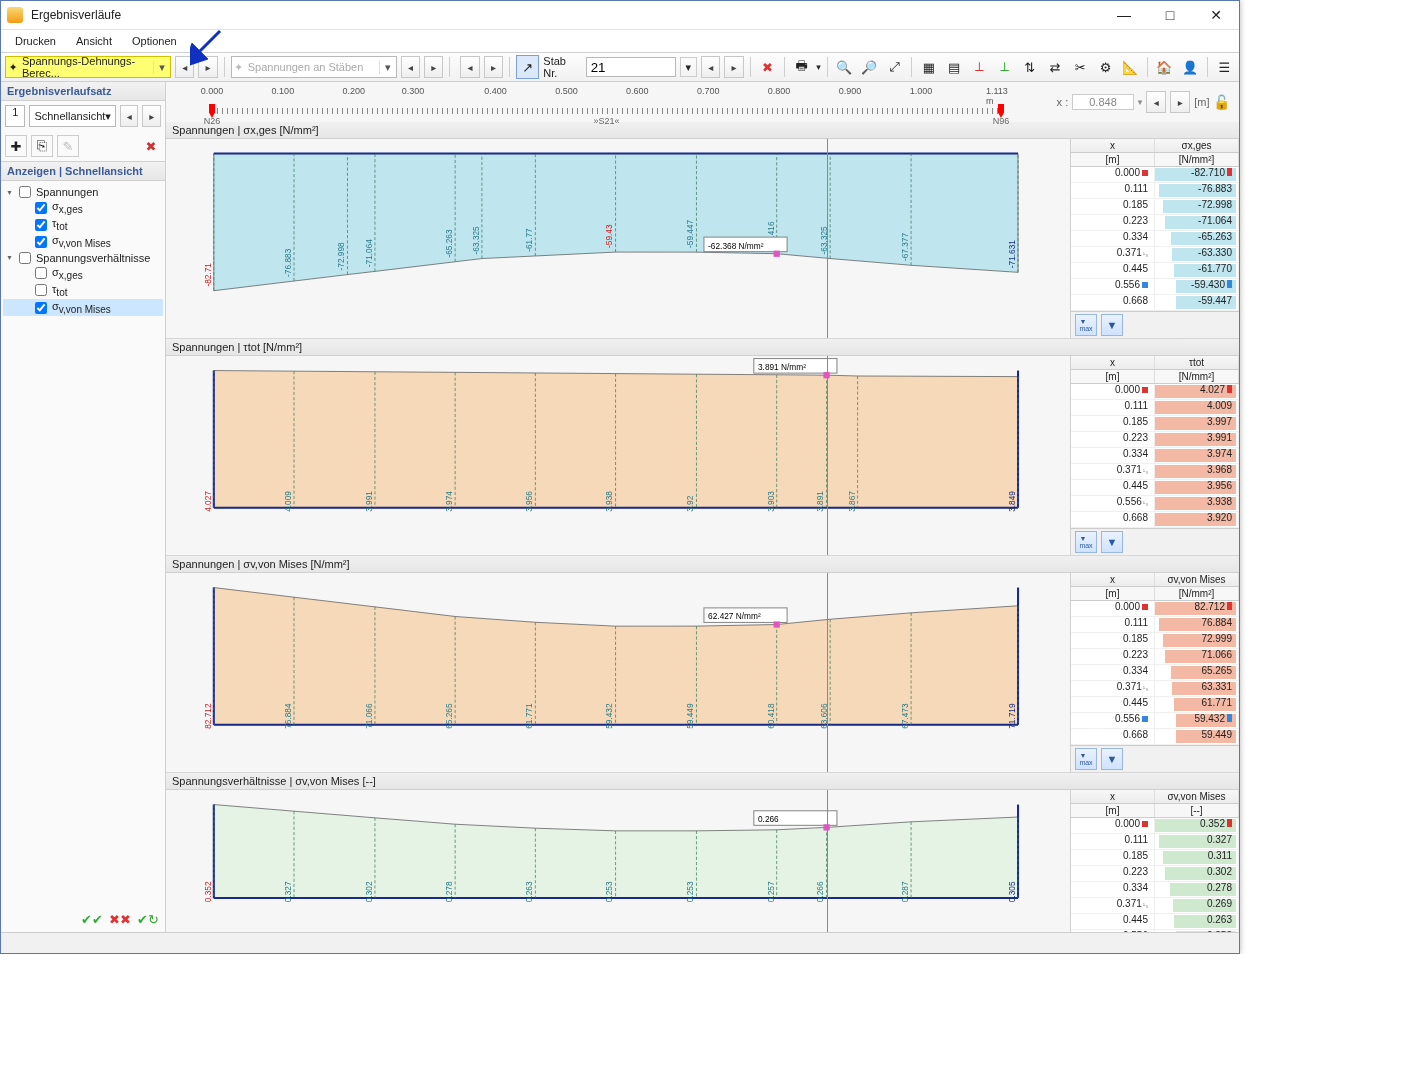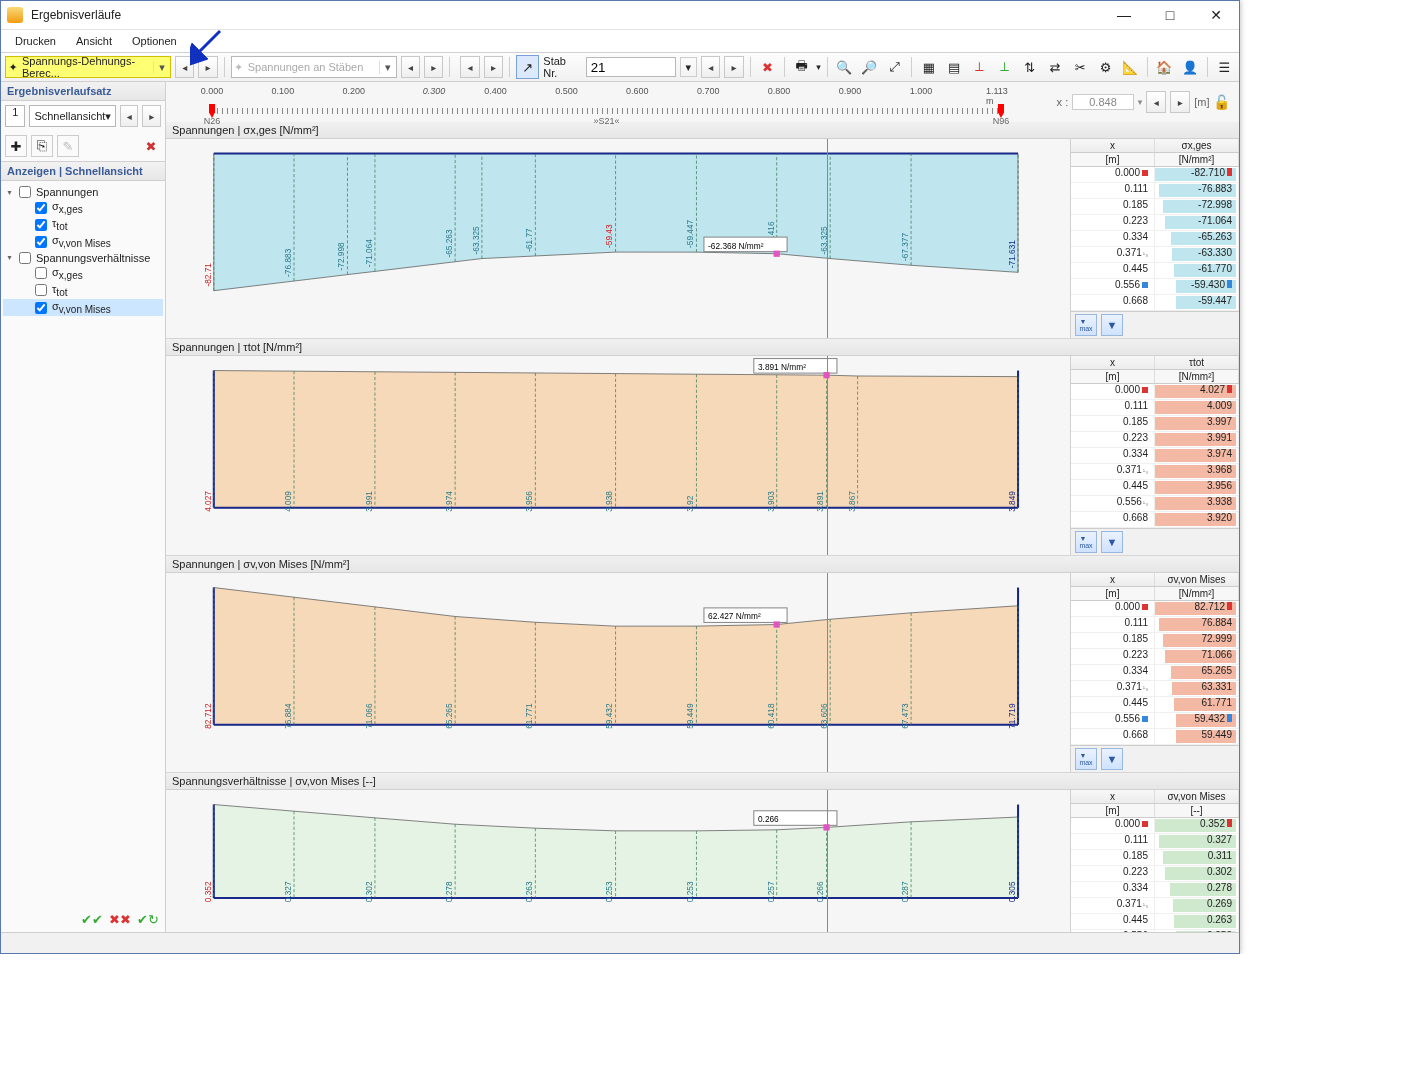--- a/index.html
+++ b/index.html
@@ -206,21 +206,21 @@
         <div class="icbtn" style="color:#3a3">✔↻</div>
       </div>
     </div>
 
     <div class="mainp">
       <div class="ruler-row">
         <div class="ruler" id="ruler">
             <div class="tick" style="left: 40px;">0.000</div>
             <div class="tick" style="left: 110.889px;">0.100</div>
             <div class="tick" style="left: 181.779px;">0.200</div>
-            <div class="tick" style="left: 262px; font-style: italic;">0.300</div>
+            <div class="tick" style="left: 241px;">0.300</div>
             <div class="tick" style="left: 323.558px;">0.400</div>
             <div class="tick" style="left: 394.447px;">0.500</div>
             <div class="tick" style="left: 465.337px;">0.600</div>
             <div class="tick" style="left: 536.226px;">0.700</div>
             <div class="tick" style="left: 607.116px;">0.800</div>
             <div class="tick" style="left: 678.005px;">0.900</div>
             <div class="tick" style="left: 748.895px;">1.000</div>
             <div class="tick" style="left: 829px;">1.113 m</div>
             <div class="track"></div>
             <div class="redm" style="left: 40px;"></div>

